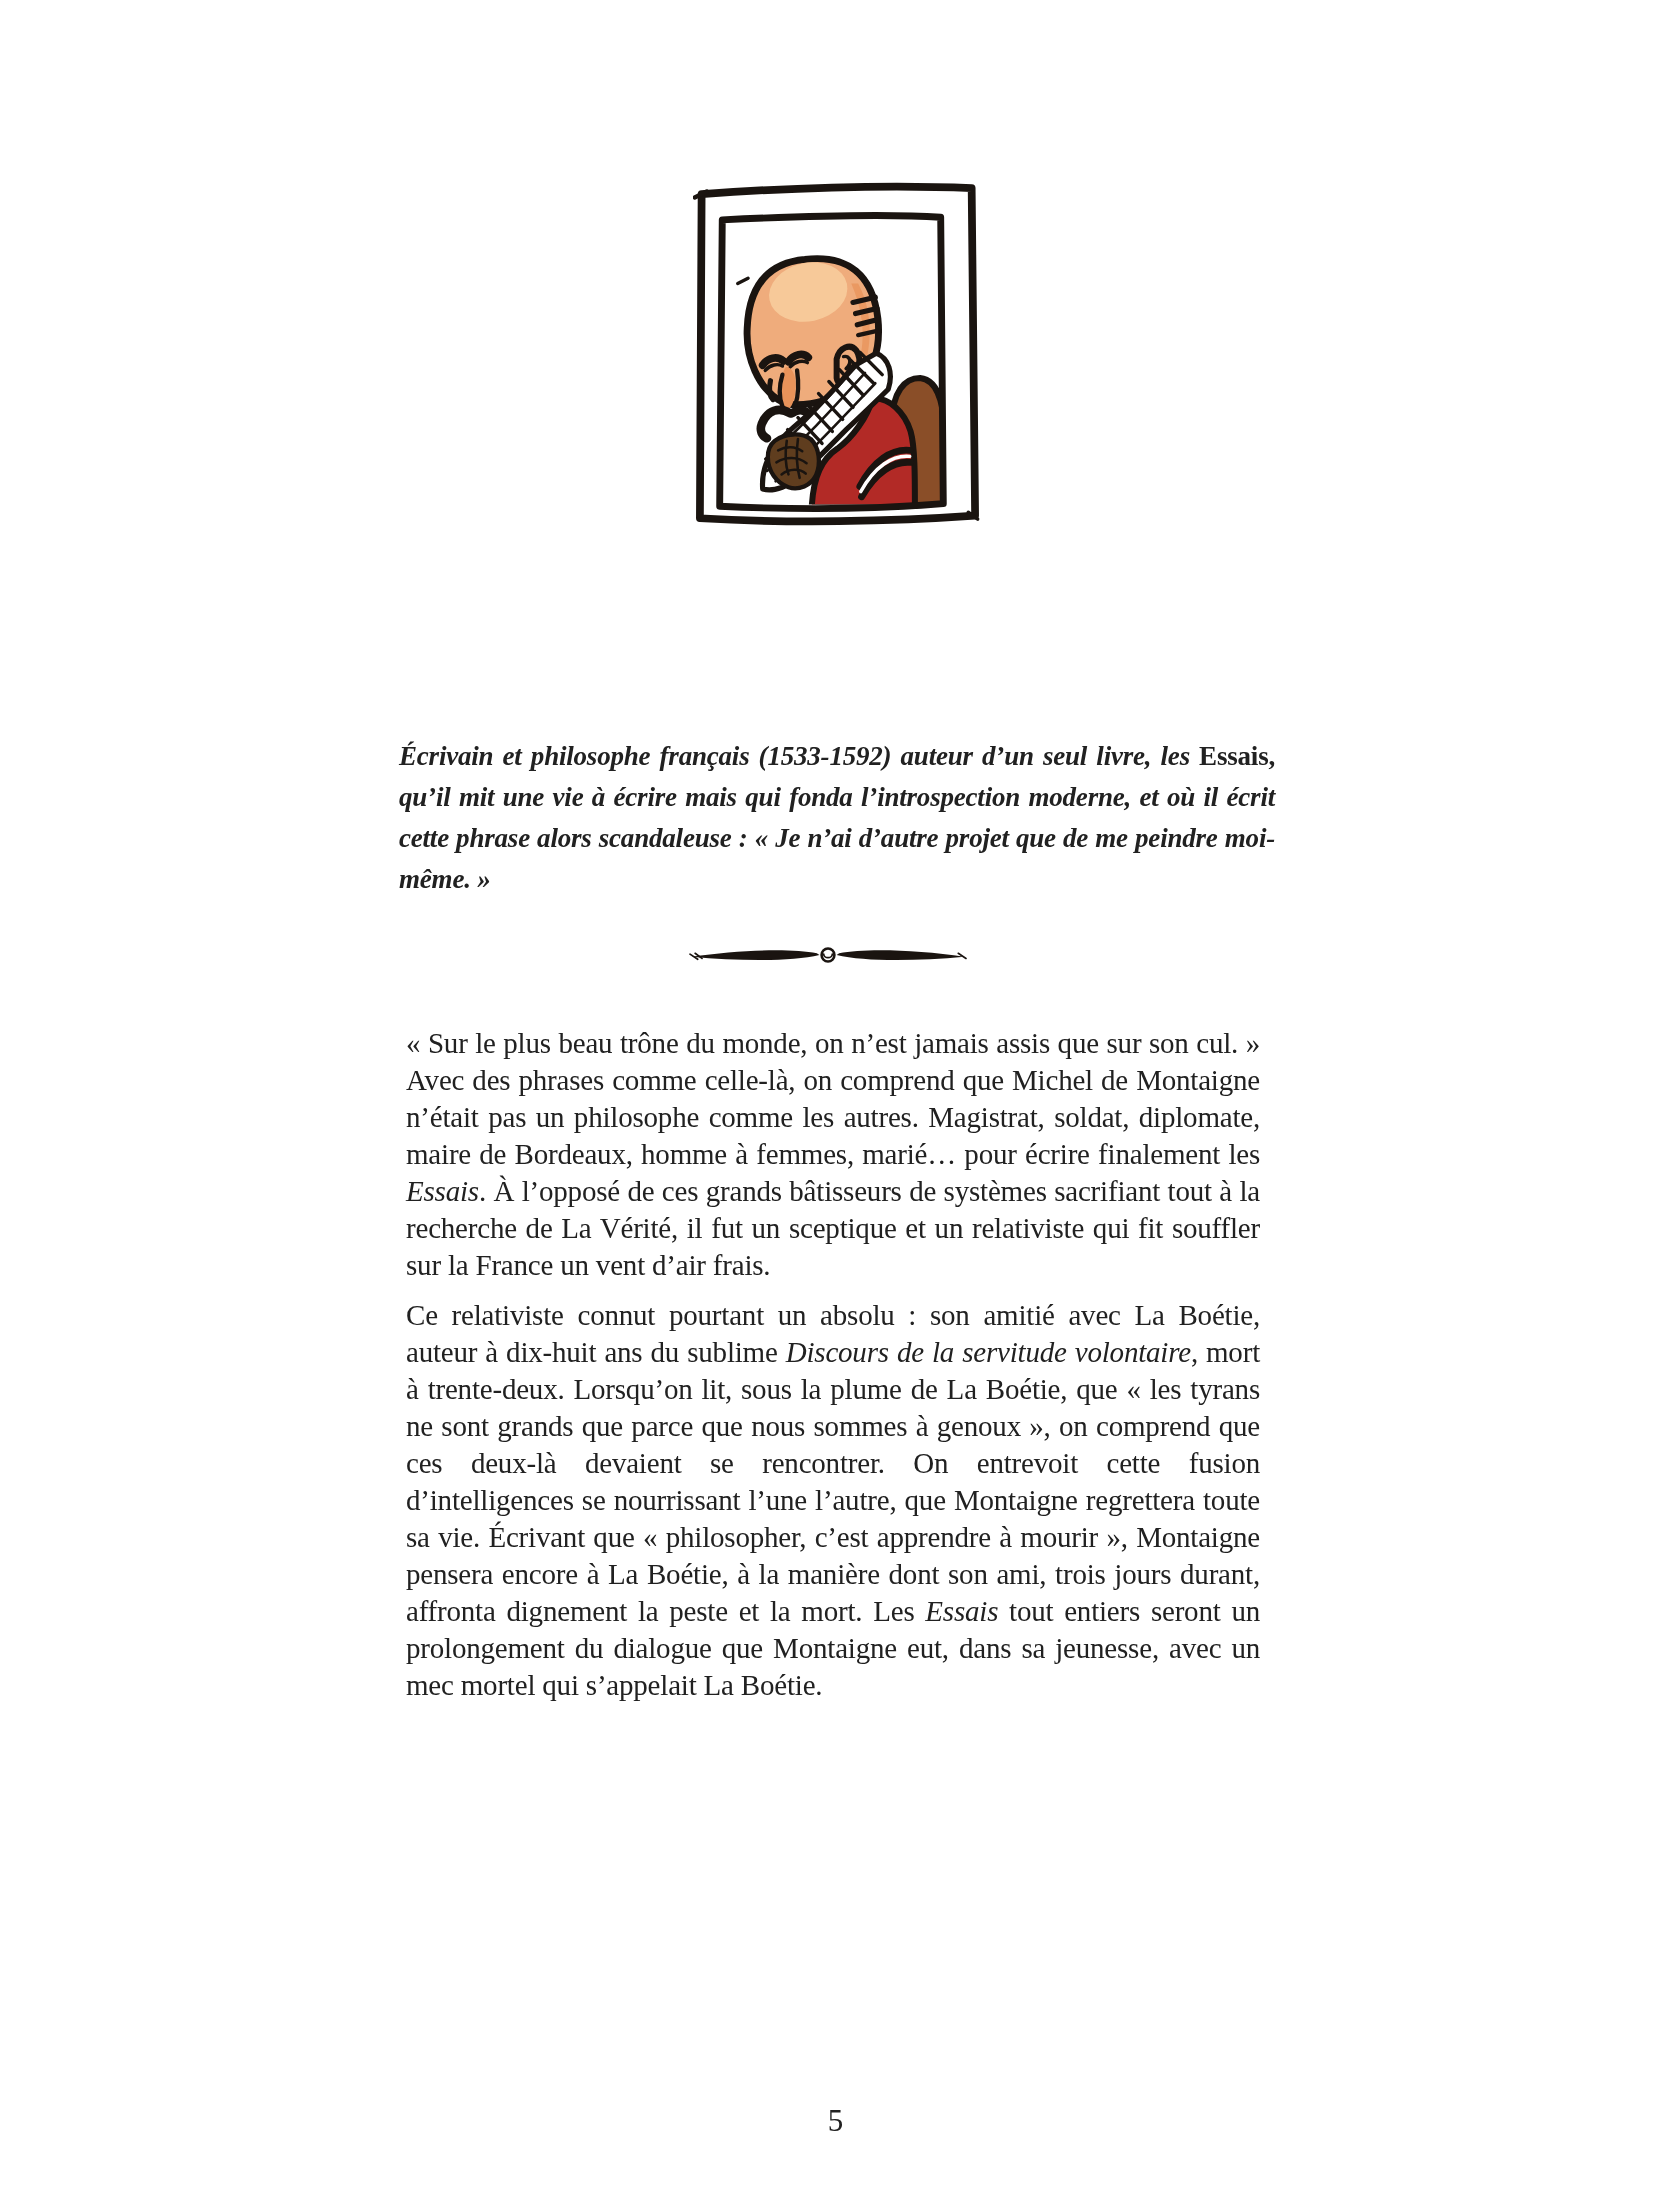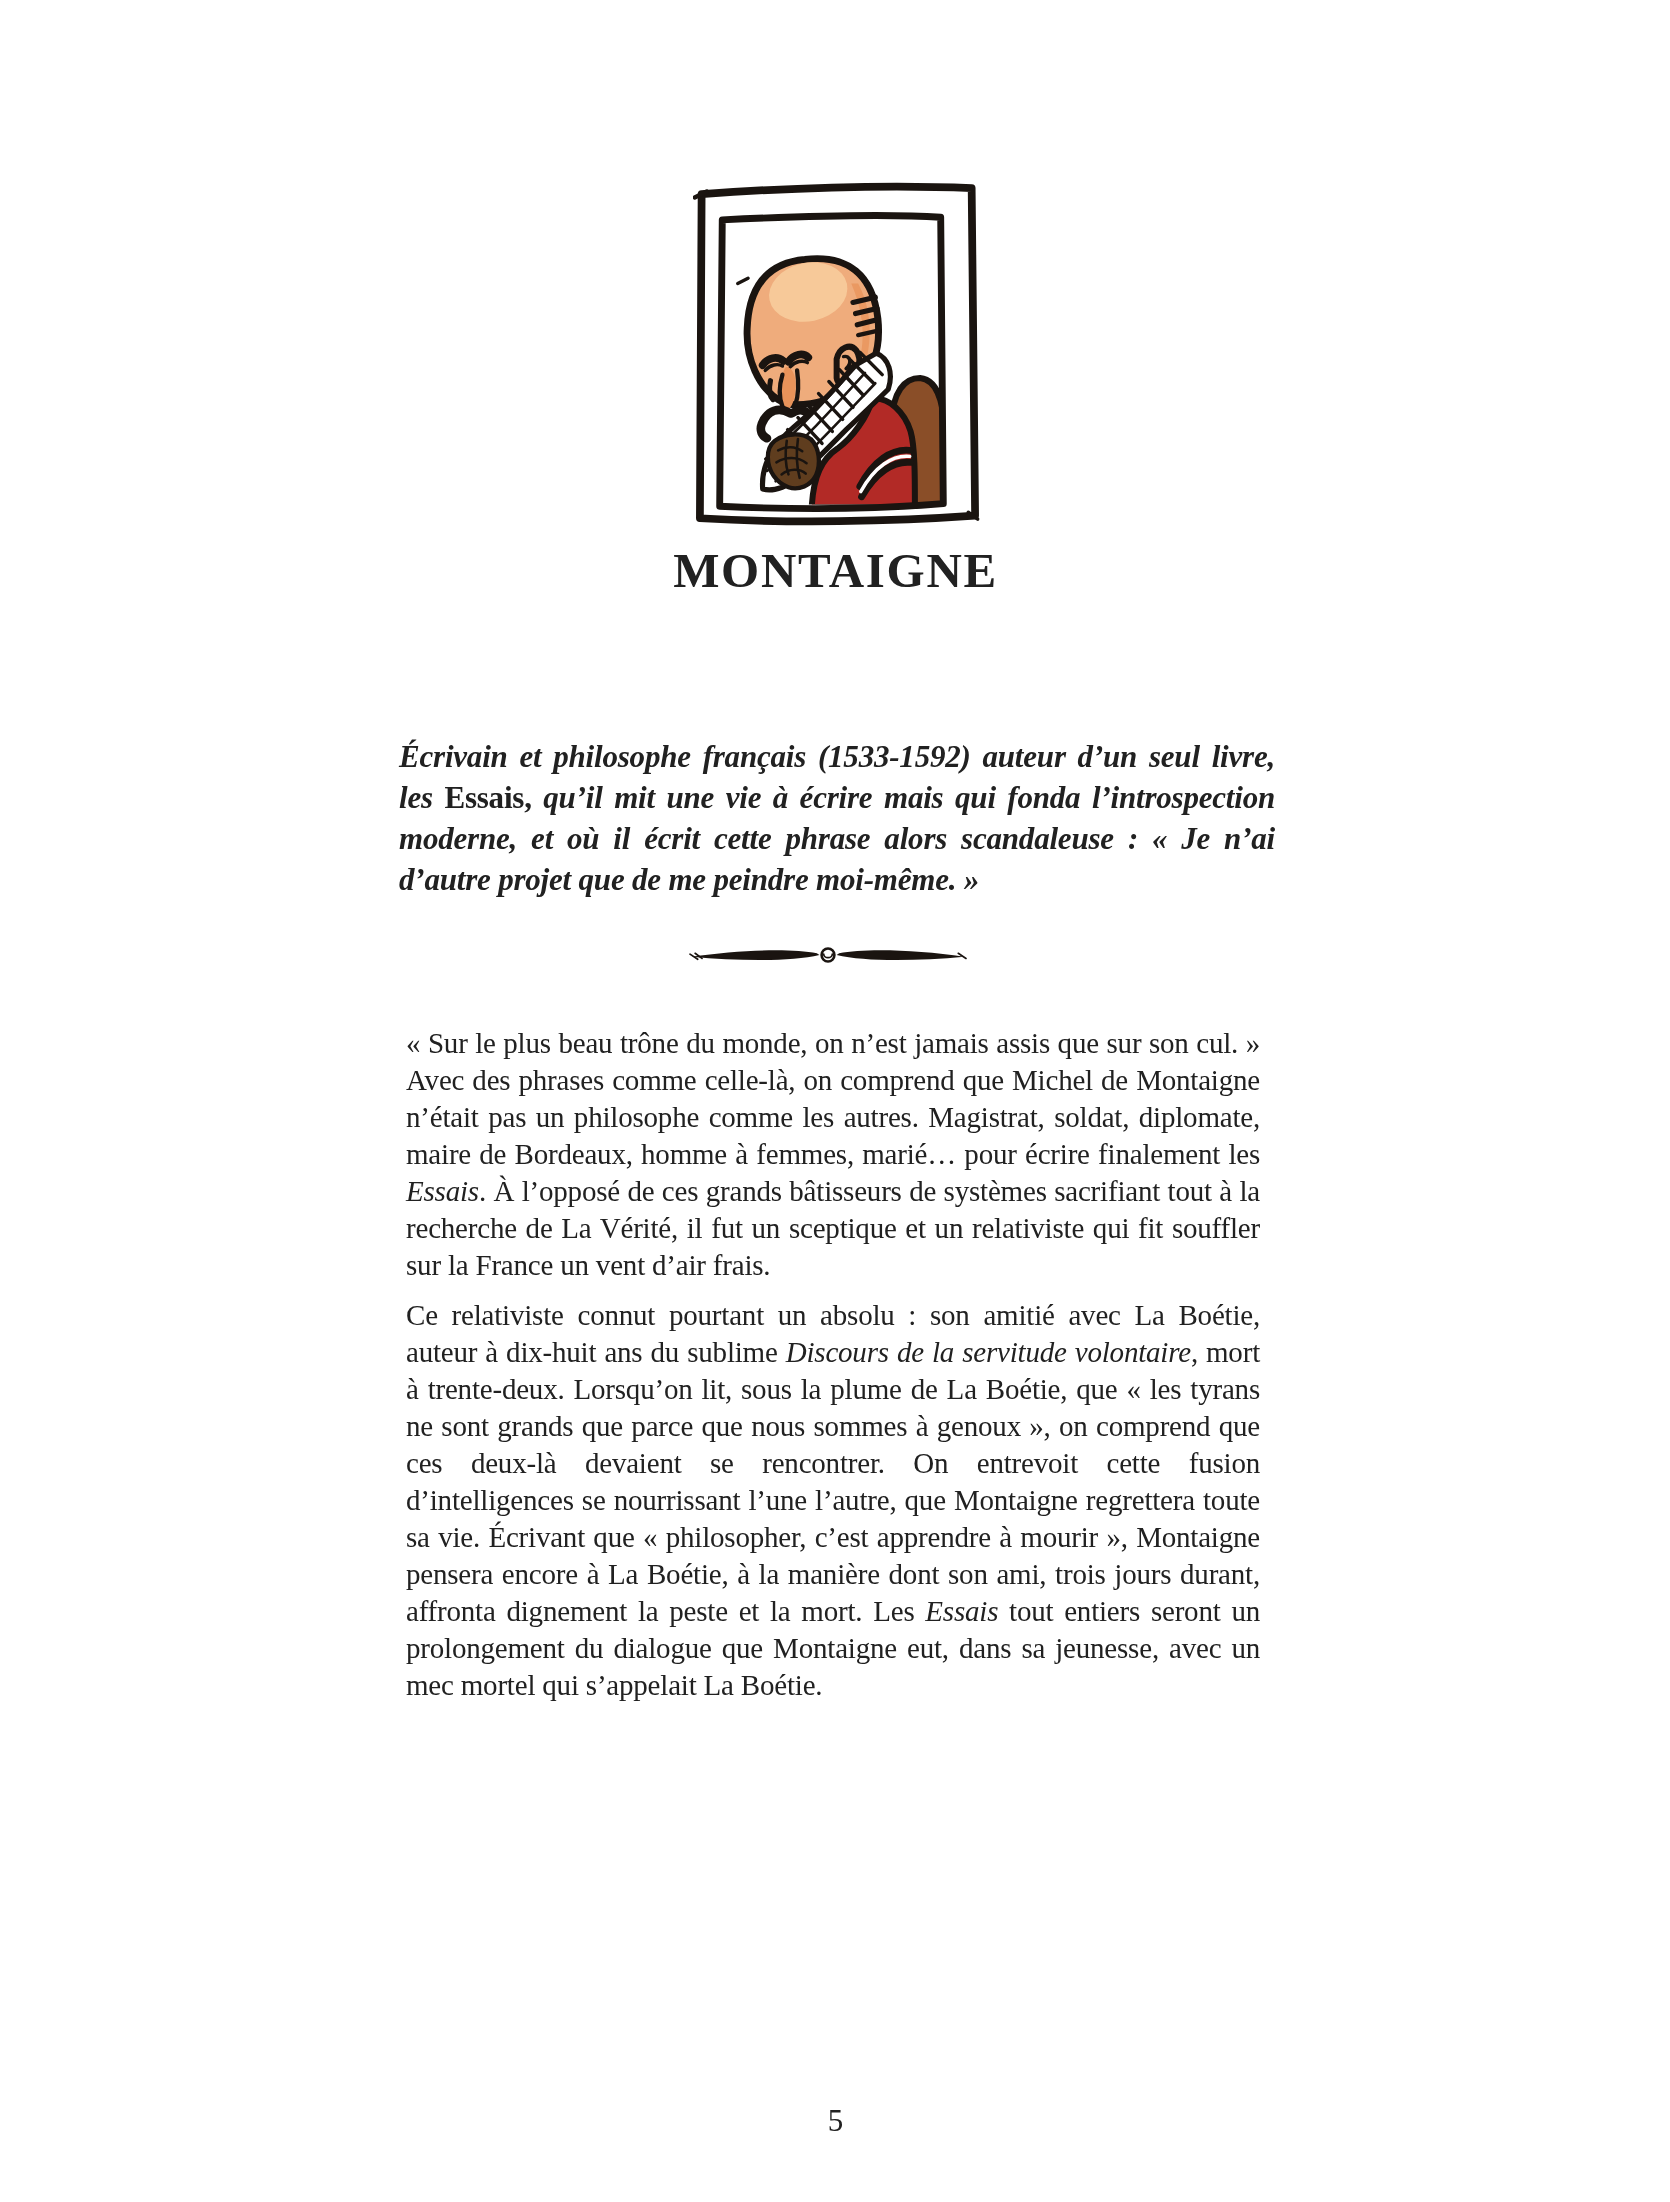--- a/index.html
+++ b/index.html
@@ -16,21 +16,21 @@
   .title {
     position: absolute; left: 0; top: 542px; width: 100%;
     margin: 0; text-align: center;
     font-size: 49px; font-weight: 700; letter-spacing: 1.7px;
     color: var(--text, #212121);
   }
 
   .intro {
     position: absolute; left: 399px; top: 736px; width: 876px;
     margin: 0; text-align: justify;
-    font-size: 31px; line-height: 41px; letter-spacing: -0.2px;
+    font-size: 27px; line-height: 41px; letter-spacing: -0.2px;
     font-style: italic; font-weight: 700;
   }
   .intro .seg-roman { font-style: normal; }
 
   .divider { position: absolute; left: 686px; top: 943px; width: 284px; height: 24px; }
 
   .bodytext {
     position: absolute; left: 393px; top: 1012px; width: 880px;
     font-size: 29px; line-height: 37px; letter-spacing: -0.2px;
     text-align: justify;
@@ -131,21 +131,20 @@
         <path stroke-width="3" d="M 122,299 C 120,313 120,329 124,344"></path>
       </g>
     </g>
 
     <path class="f-none s-ink" stroke-width="9" d="M 10,14 C 110,7 230,3 324,7 L 328,388 C 230,395 110,397 8,391 Z"></path>
     <path class="f-none s-ink" stroke-width="8" d="M 34,44 C 140,39 230,37 288,41 L 291,374 C 205,381 115,381 31,377 Z"></path>
     <path class="f-none s-ink" stroke-width="5" d="M 2,18 L 16,11"></path>
     <path class="f-none s-ink" stroke-width="4" d="M 320,384 L 331,392"></path>
   </svg>
 
-  <h1 class="title">MONTAIGNE</h1>
 
   <p class="intro"><span class="seg-italic">Écrivain et philosophe français (1533-1592) auteur d’un seul livre, les </span><span class="seg-roman">Essais,</span><span class="seg-italic"> qu’il mit une vie à écrire mais qui fonda l’introspection moderne, et où il écrit cette phrase alors scandaleuse&nbsp;: «&nbsp;Je n’ai d’autre projet que de me peindre moi-même.&nbsp;»</span></p>
 
   <svg class="divider" viewBox="0 0 330 28" aria-hidden="true">
     <path class="f-ink" d="M 6,16 C 60,8 122,6 152,12 L 155,14 C 122,22 60,21 6,16 Z"></path>
     <path class="f-ink" d="M 324,16 C 270,8 208,6 178,12 L 175,14 C 208,22 270,21 324,16 Z"></path>
     <path class="f-none s-ink" stroke-width="2" d="M 4,13 L 13,19"></path>
     <path class="f-none s-ink" stroke-width="2" d="M 10,12 L 18,18"></path>
     <path class="f-none s-ink" stroke-width="2" d="M 317,12 L 326,18"></path>
     <circle class="f-white s-ink" stroke-width="3" cx="165" cy="14" r="7.5"></circle>

